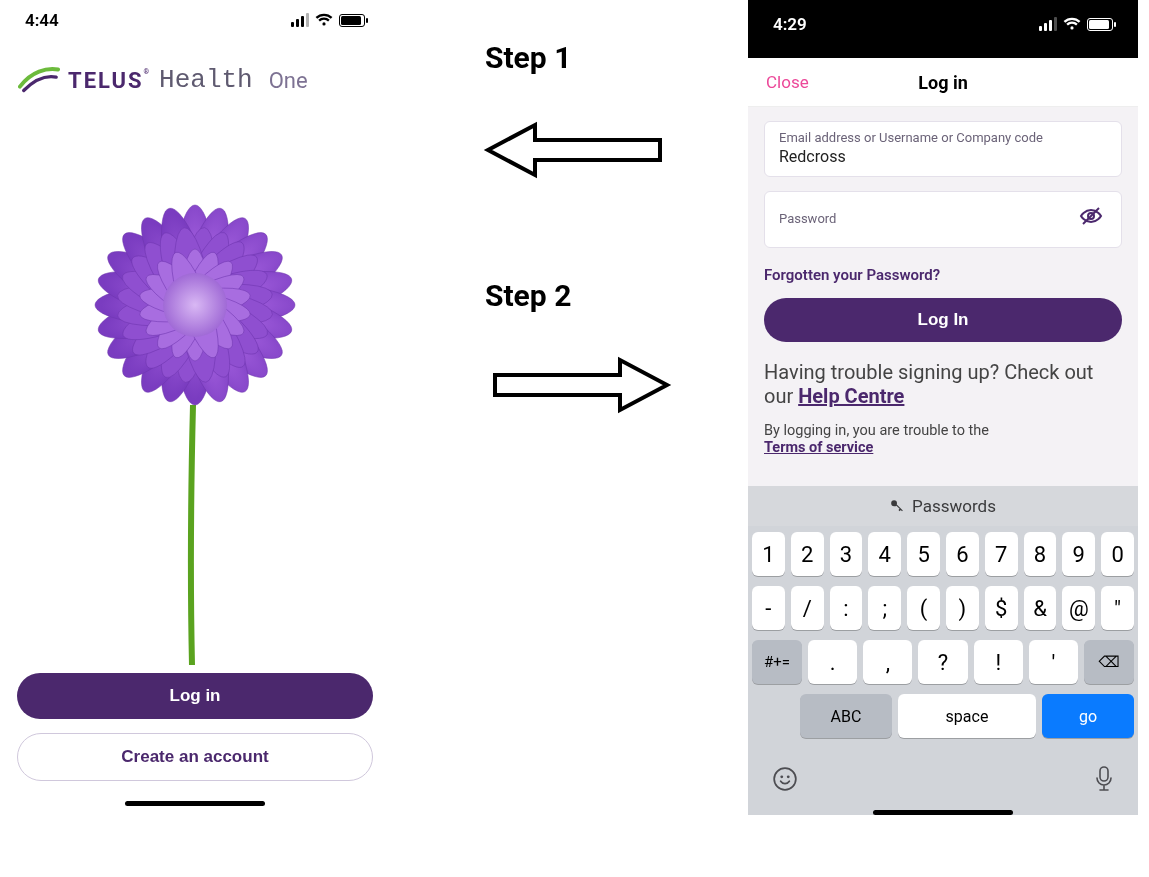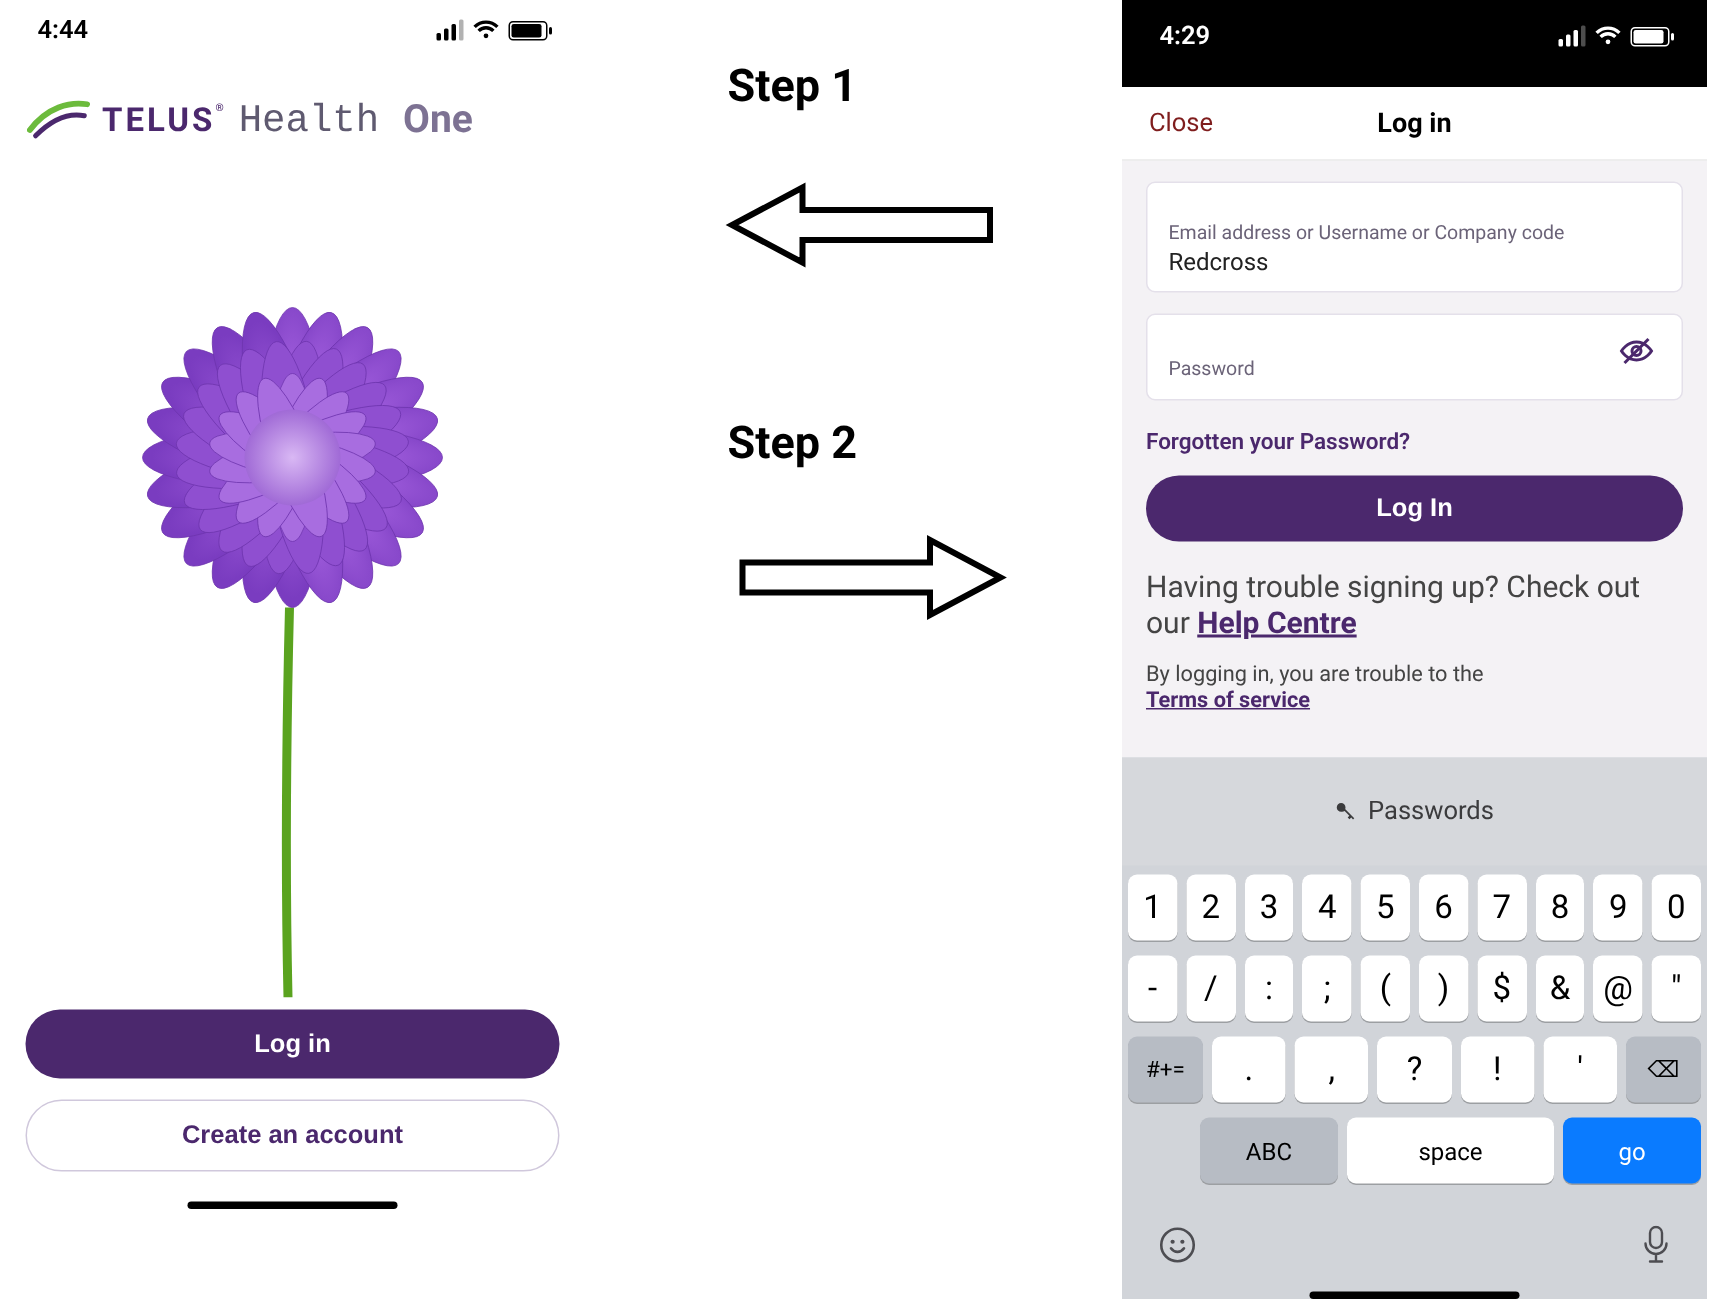--- a/index.html
+++ b/index.html
@@ -44,21 +44,21 @@
     content: ""; position: absolute; right: -4px; top: 3px; width: 2px; height: 5px; background: currentColor; border-radius: 1px;
   }
   .battery .fill { position: absolute; left: 1px; top: 1px; bottom: 1px; width: 85%; background: currentColor; border-radius: 1.5px; }
 
   
   .brand { display: flex; align-items: center; gap: 8px; padding: 30px 18px 10px; }
   .brand-logo { width: 42px; height: 30px; }
   .brand-main { font-weight: 700; font-size: 22px; letter-spacing: 2px; color: #4b286d; position: relative; }
   .brand-mark { font-size: 7px; vertical-align: top; }
   .brand-sub { font-size: 26px; color: #5f5a70; font-weight: 400; font-family: Liberation Mono, monospace; }
-  .brand-one { font-size: 26px; color: #7d7293; font-weight: 700; margin-left: 8px; }
+  .brand-one { font-size: 22px; color: #7d7293; font-weight: 400; margin-left: 8px; }
 
   .flower-zone {
     width: 100%; height: 560px; display: flex; flex-direction: column; align-items: center; justify-content: flex-start;
   }
   .flower-svg { width: 370px; height: 560px; }
 
   .btn-primary {
     display: block; width: 356px; margin: 8px auto 0; background: #4b286d; color: #fff; border: none;
     border-radius: 24px; padding: 13px; font-size: 17px; font-weight: 600; cursor: pointer;
   }
@@ -74,29 +74,29 @@
   .step-label {
     position: absolute; font-weight: 700; font-size: 30px; color: #000;
   }
   .arrow { position: absolute; }
 
   
   .modal-header {
     display: flex; align-items: center; justify-content: space-between;
     padding: 14px 18px; border-bottom: 1px solid #eee; position: relative; background:#fff;
   }
-  .modal-close { color: #7f1d1d; font-size: 17px; cursor: pointer; }
+  .modal-close { color: #ec4899; font-size: 17px; cursor: pointer; }
   .modal-title { position: absolute; left: 50%; transform: translateX(-50%); font-weight: 700; font-size: 18px; }
 
   .form-area { background: #f4f2f5; padding: 14px 16px 30px; }
   .field {
     background: #fff; border: 1px solid #e4e0ea; border-radius: 6px; padding: 8px 14px 10px; margin-bottom: 14px;
     display: flex; align-items: center; position: relative;
   }
-  .field-inner { flex: 1; margin-top: 18px; }
+  .field-inner { flex: 1; }
   .field-label { font-size: 13px; color: #6b6378; }
   .field-value {
     font-size: 16px; color: #222; border: none; outline: none; width: 100%; margin-top: 2px;
     font-family: inherit; background: transparent;
   }
   .caret { display: inline-block; width: 1px; height: 18px; background: #2f6fec; vertical-align: middle; margin-left: 1px; }
   .eye-toggle { color: #4b286d; font-size: 22px; cursor: pointer; padding: 4px; }
 
   .forgot { color: #4b286d; font-weight: 600; font-size: 15px; margin: 4px 0 14px; display: inline-block; }
   .login-btn {
@@ -104,21 +104,21 @@
     border-radius: 22px; padding: 12px; font-size: 17px; font-weight: 600; cursor: pointer; margin-bottom: 18px;
   }
   .help-text { font-size: 20px; color: #444; margin-bottom: 14px; }
   .help-link { color: #4b286d; font-weight: 700; text-decoration: underline; }
   .tos-text { font-size: 14.5px; color: #444; }
   .tos-link { color: #4b286d; font-weight: 700; text-decoration: underline; display: inline-block; }
 
   
   .kb-shell { background: #d1d4d9; }
   .kb-suggestion {
-    background: #d6d8dc; text-align: center; padding: 26px; font-size: 17px; color: #3b3b3d;
+    background: #d6d8dc; text-align: center; padding: 10px; font-size: 17px; color: #3b3b3d;
     display: flex; align-items: center; justify-content: center; gap: 8px;
   }
   .kb-suggestion .key-icon { font-size: 16px; }
   .kb { padding: 6px 4px 8px; }
   .kb-row { display: flex; gap: 6px; margin-bottom: 10px; justify-content: center; }
   .kb-key {
     background: #fff; border-radius: 6px; box-shadow: 0 1px 0 rgba(0,0,0,.25);
     font-size: 22px; color: #000; display: flex; align-items: center; justify-content: center;
     height: 44px; cursor: pointer; flex: 1; min-width: 0;
   }

